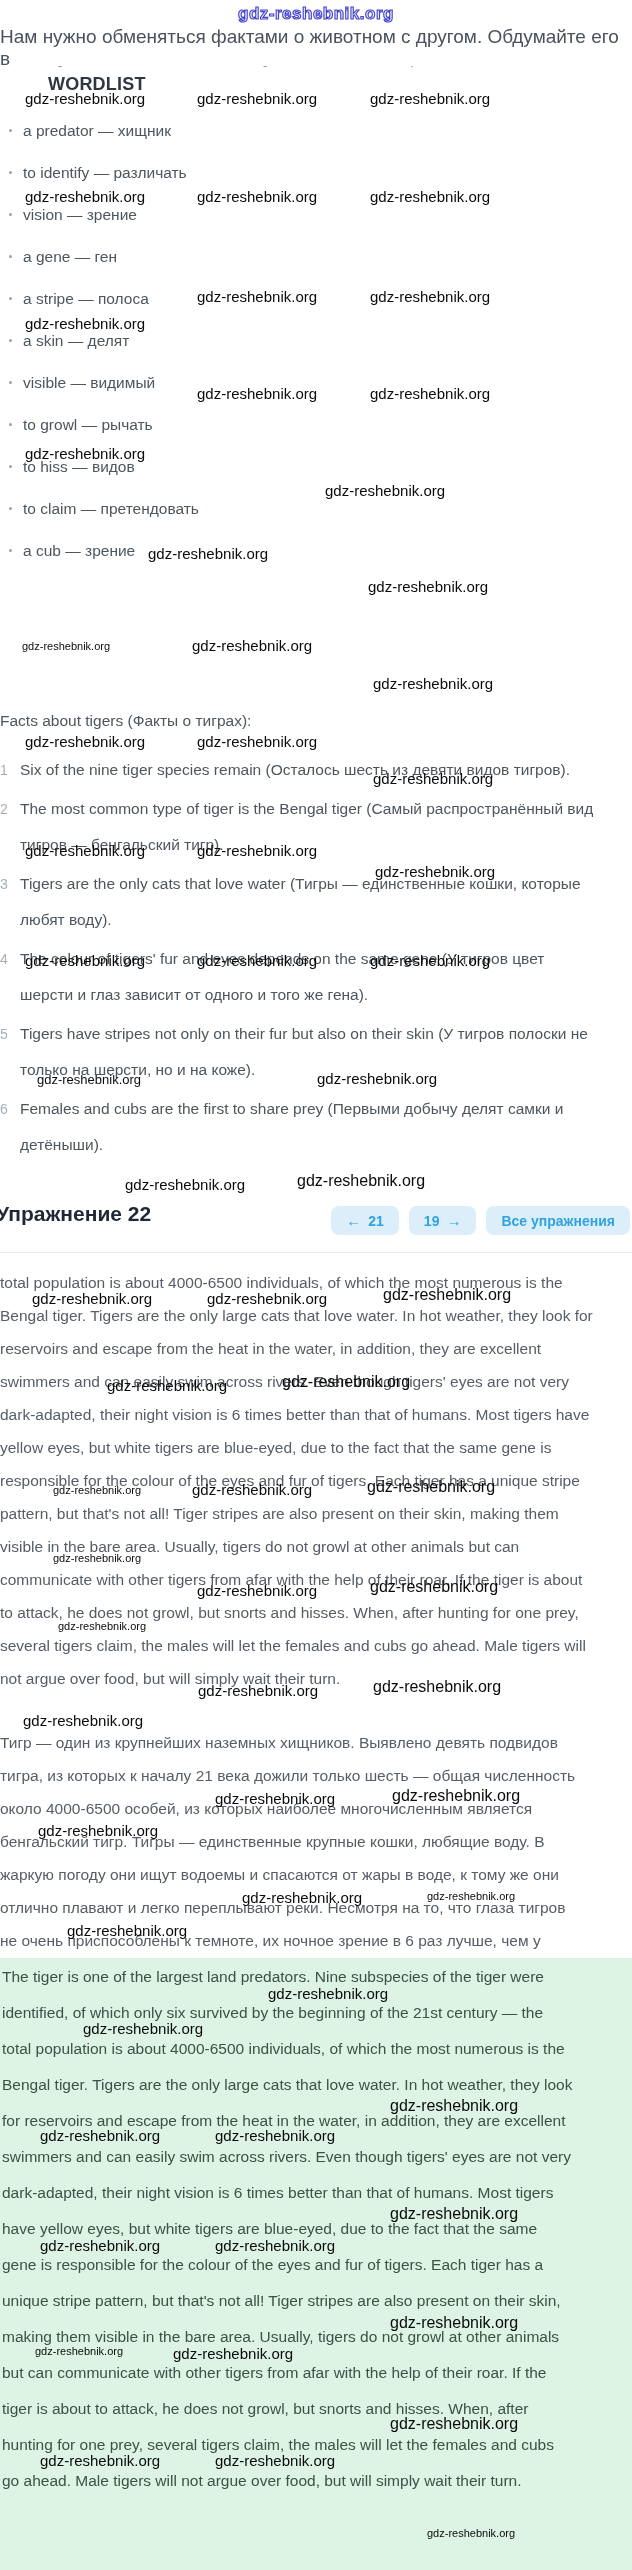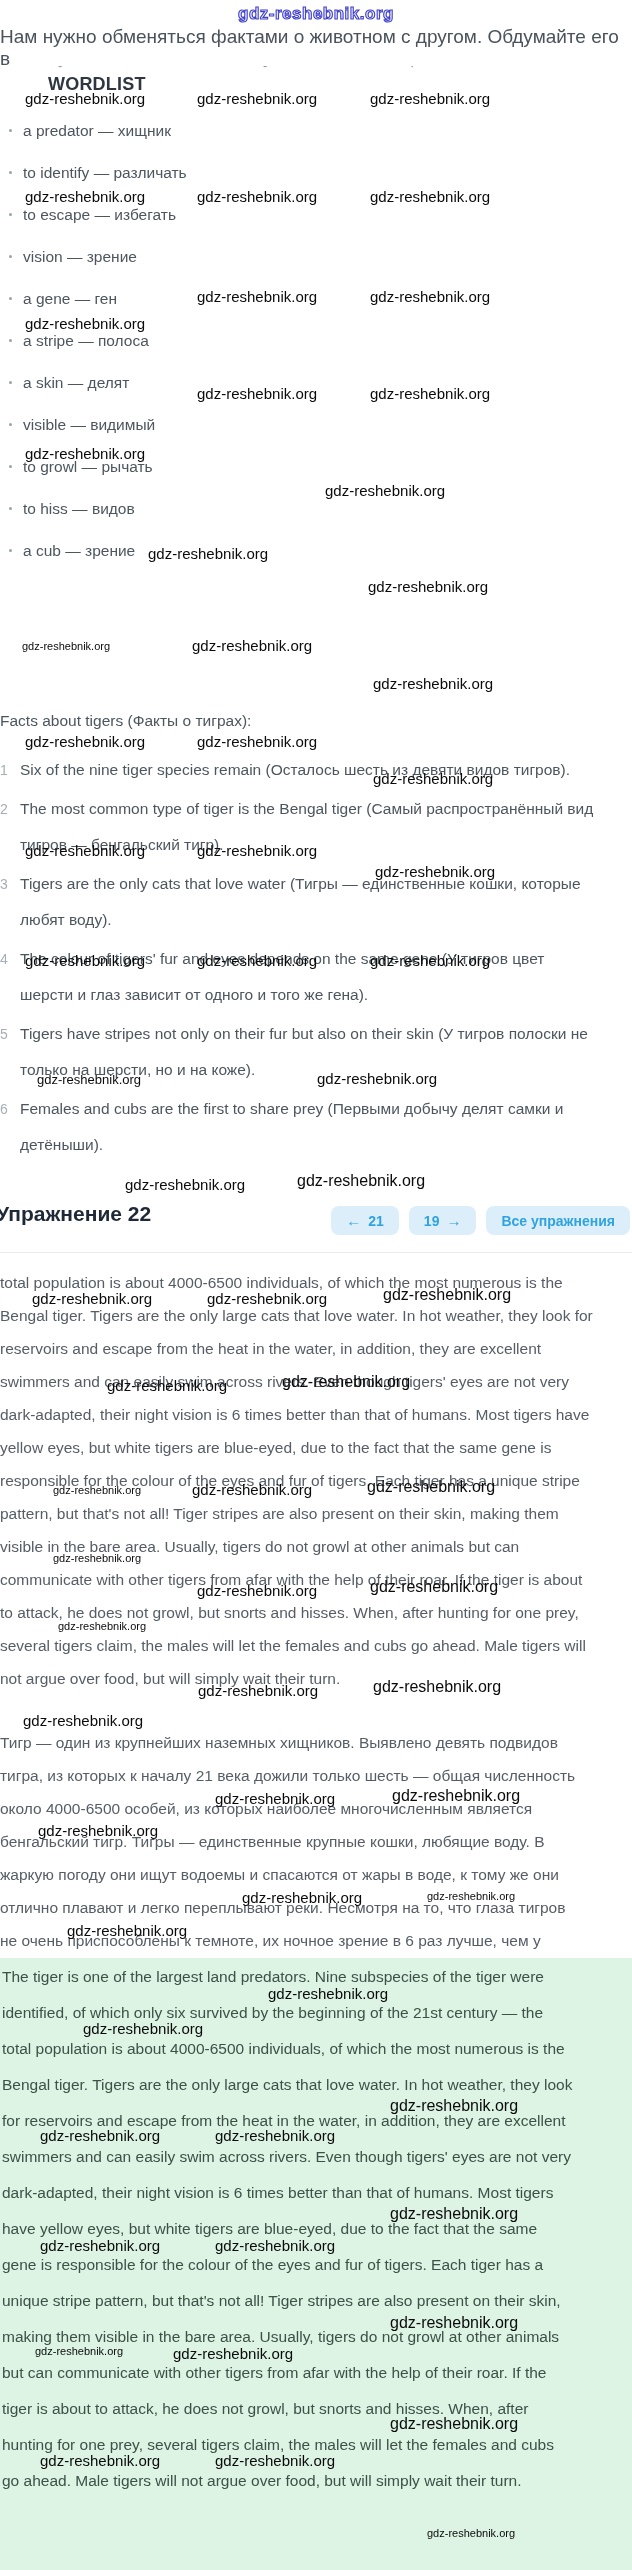--- a/index.html
+++ b/index.html
@@ -72,24 +72,20 @@
       <li>
         <span class="dot"></span>
         <span>a predator — хищник</span>
       </li>
       <li>
         <span class="dot"></span>
         <span>to identify — различать</span>
       </li>
       <li>
         <span class="dot"></span>
-        <span>to escape — избегать</span>
-      </li>
-      <li>
-        <span class="dot"></span>
         <span>vision — зрение</span>
       </li>
       <li>
         <span class="dot"></span>
         <span>a gene — ген</span>
       </li>
       <li>
         <span class="dot"></span>
         <span>a stripe — полоса</span>
       </li>
@@ -101,20 +97,24 @@
         <span class="dot"></span>
         <span>visible — видимый</span>
       </li>
       <li>
         <span class="dot"></span>
         <span>to growl — рычать</span>
       </li>
       <li>
         <span class="dot"></span>
         <span>to hiss — видов</span>
+      </li>
+      <li>
+        <span class="dot"></span>
+        <span>to claim — претендовать</span>
       </li>
       <li>
         <span class="dot"></span>
         <span>a cub — зрение</span>
       </li>
     </ul>
 
   <div class="facts-title">Facts about tigers (Факты о тиграх):</div>
 
   <ol class="facts-list">

